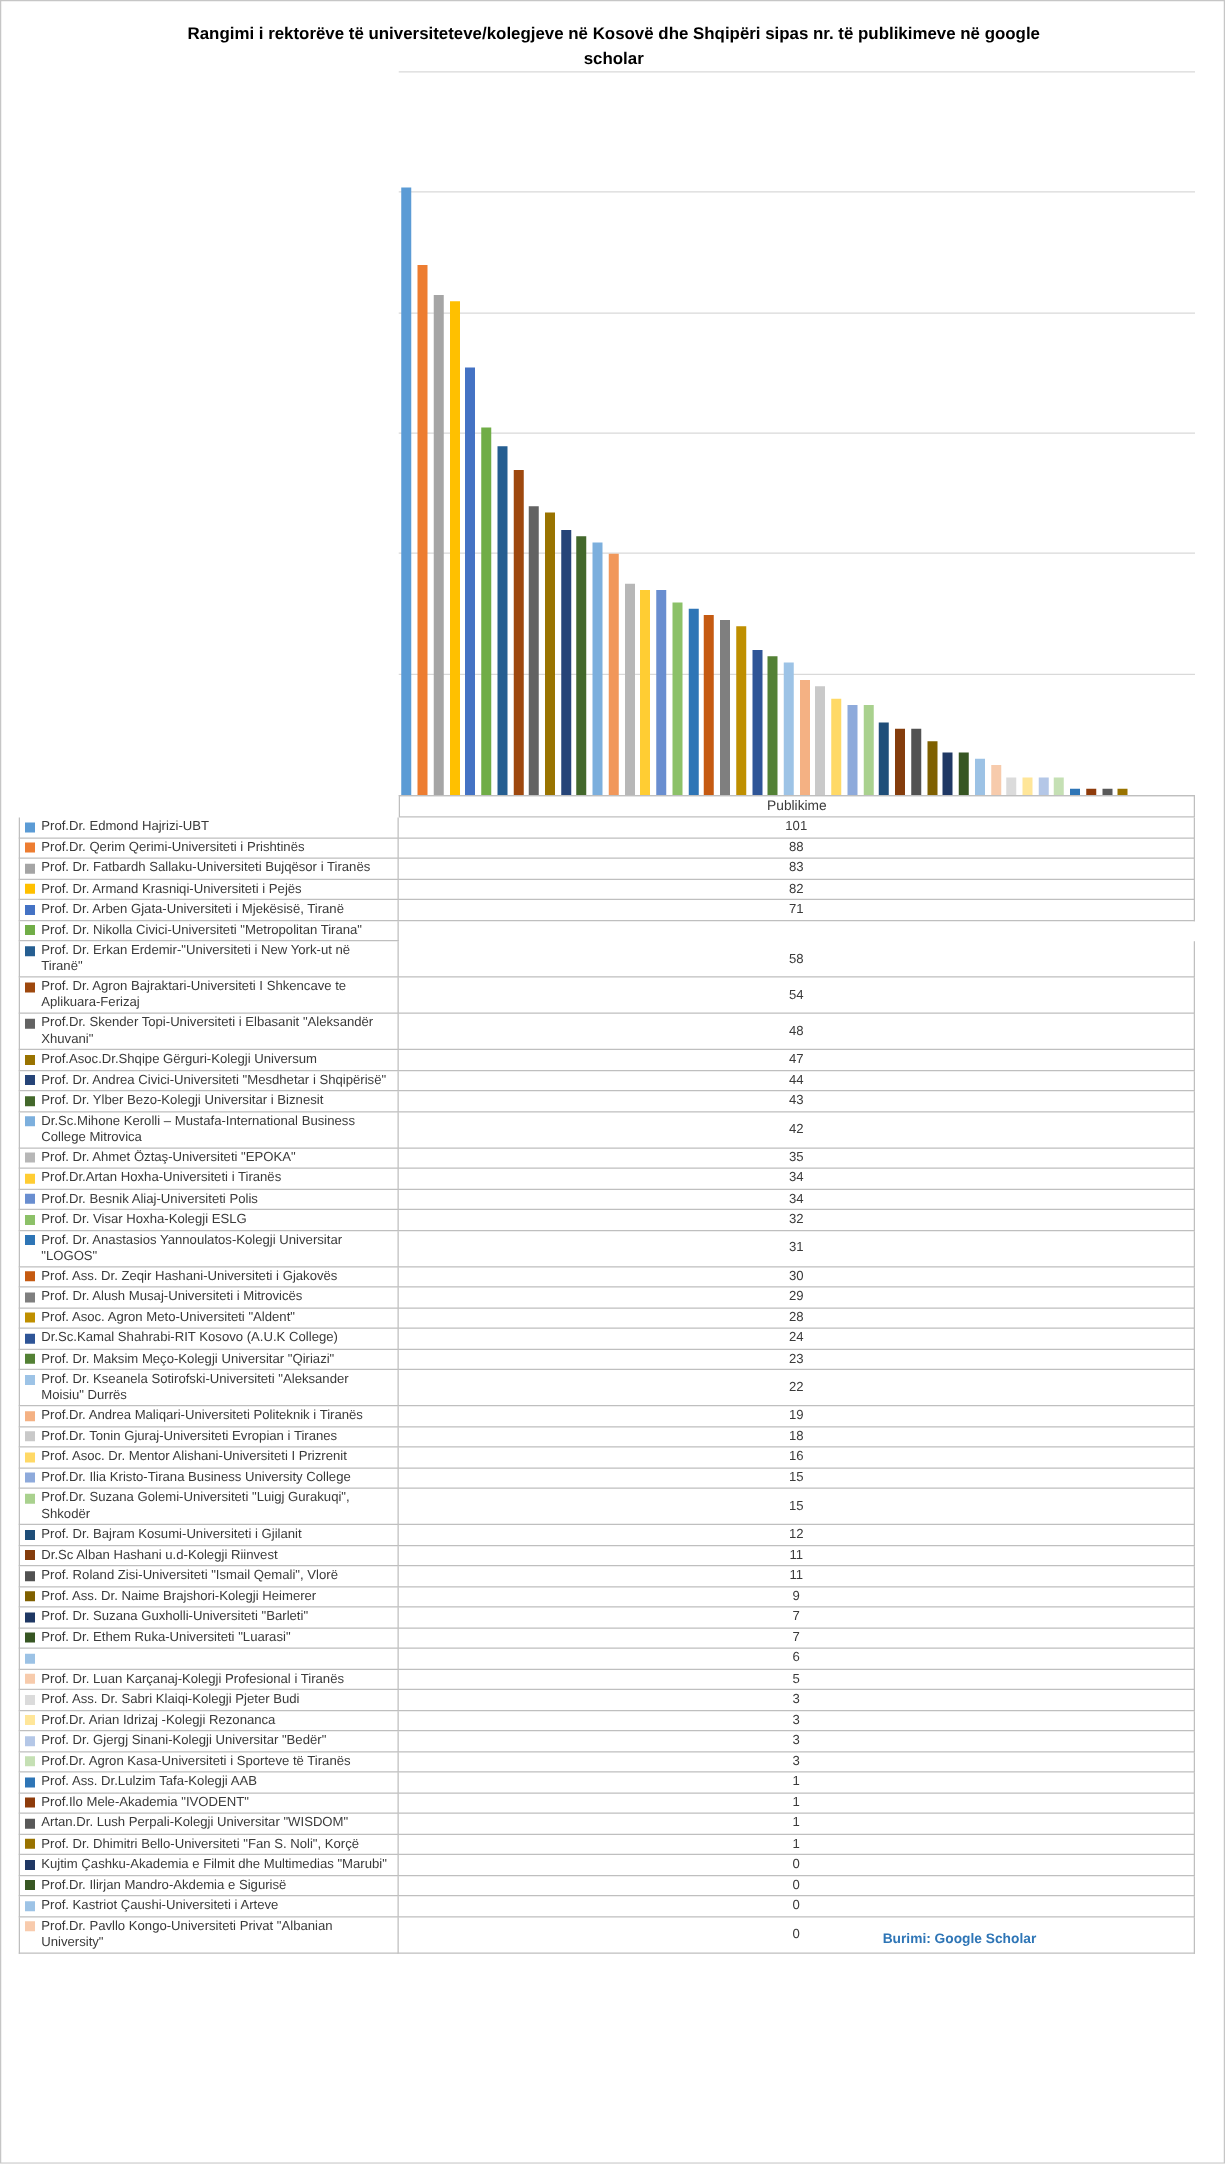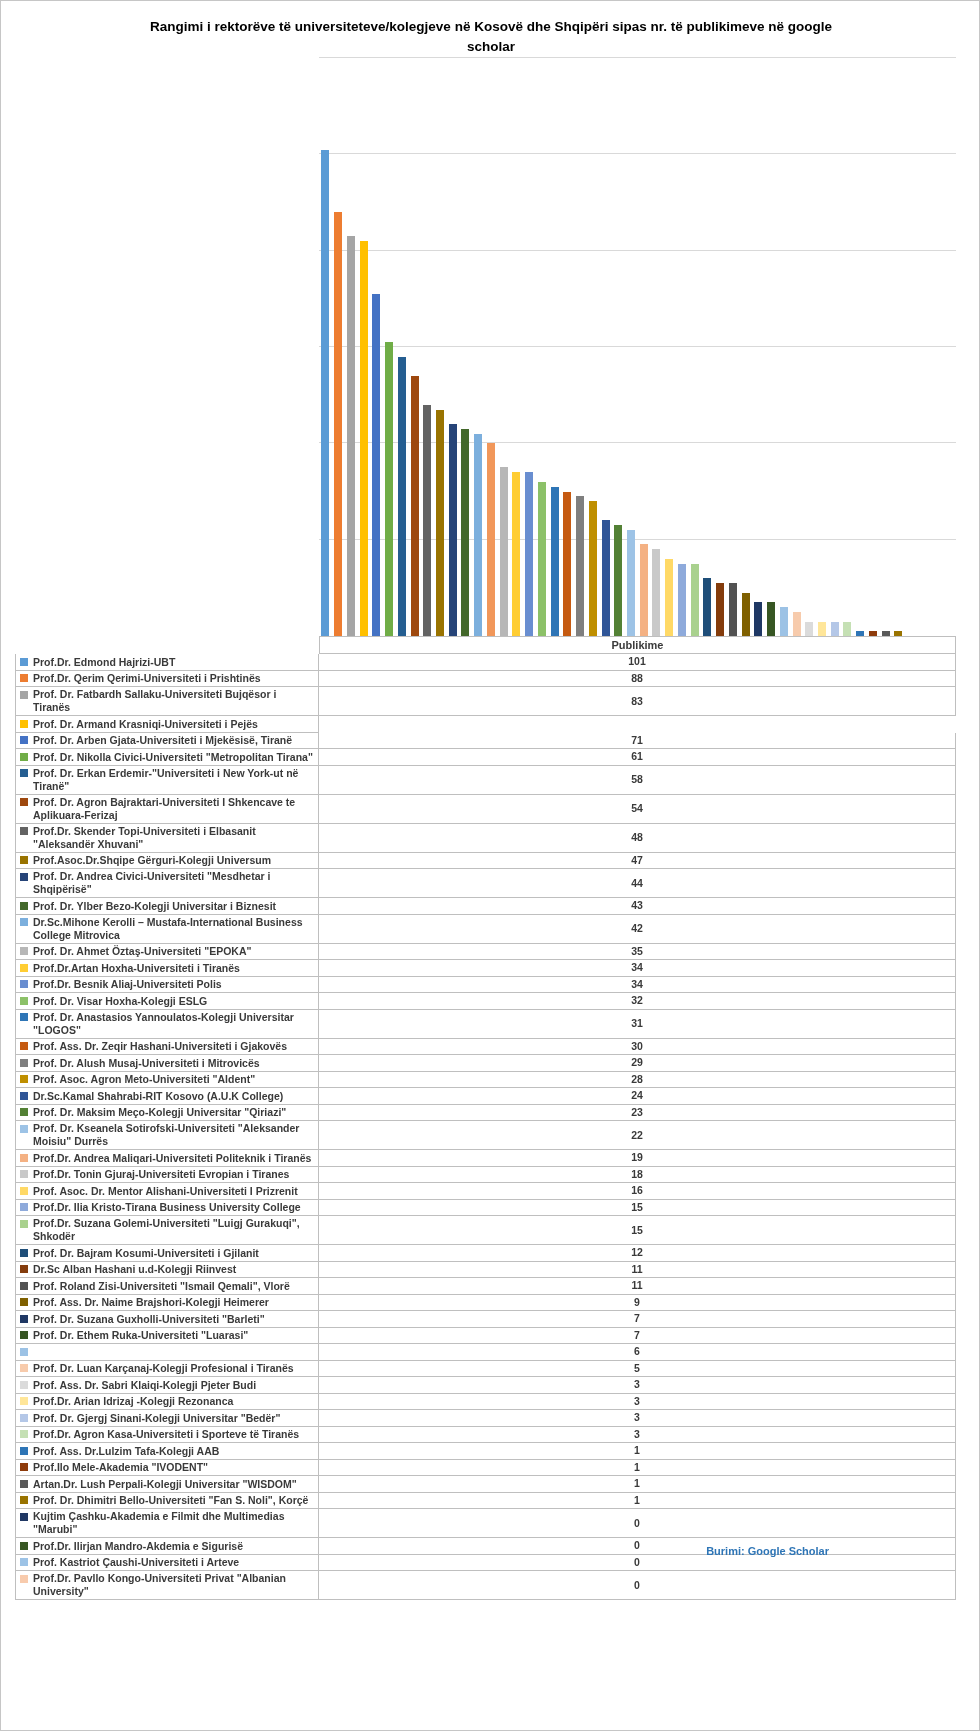--- a/index.html
+++ b/index.html
@@ -27,27 +27,27 @@
   .gridline{position:absolute;left:0;width:100%;height:1px;background:#d9d9d9;}
   .bars{
     position:absolute;left:0;top:0;width:100%;height:100%;
     display:flex;align-items:flex-end;justify-content:space-around;
   }
   .bar{width:8px;flex:0 0 8px;}
   .legend-table{
     position:absolute;left:14px;top:635px;width:941px;
     font-size:10.5px;line-height:13px;
   }
-  .t-row{display:flex;width:100%;font-weight:bold;}
+  .t-row{display:flex;width:100%;}
   .name-cell{
     width:304px;box-sizing:border-box;
     border-left:1px solid #bfbfbf;border-right:1px solid #bfbfbf;border-bottom:1px solid #bfbfbf;
     padding:1px 3px 1px 4px;
     min-height:16.5px;
-    display:flex;align-items:flex-end;
+    display:flex;align-items:flex-start;
   }
   .value-cell{
     width:637px;box-sizing:border-box;
     border-right:1px solid #bfbfbf;border-bottom:1px solid #bfbfbf;
     display:flex;align-items:center;justify-content:center;
     min-height:16.5px;
   }
   .header-row .name-cell{border:none;background:transparent;min-height:18px;}
   .header-row .value-cell{
     border:1px solid #bfbfbf;border-bottom:1px solid #bfbfbf;
@@ -159,34 +159,34 @@
             <span class="swatch" style="background: rgb(165, 165, 165);"></span>
             <span class="name-text">Prof. Dr. Fatbardh Sallaku-Universiteti Bujqësor i Tiranës</span>
           </div>
           <div class="value-cell">83</div>
         </div>
         <div class="t-row">
           <div class="name-cell">
             <span class="swatch" style="background: rgb(255, 192, 0);"></span>
             <span class="name-text">Prof. Dr. Armand Krasniqi-Universiteti i Pejës</span>
           </div>
+          <div class="value-cell">82</div>
         </div>
         <div class="t-row">
           <div class="name-cell">
             <span class="swatch" style="background: rgb(68, 114, 196);"></span>
             <span class="name-text">Prof. Dr. Arben Gjata-Universiteti i Mjekësisë, Tiranë</span>
           </div>
           <div class="value-cell">71</div>
         </div>
         <div class="t-row">
           <div class="name-cell">
             <span class="swatch" style="background: rgb(112, 173, 71);"></span>
             <span class="name-text">Prof. Dr. Nikolla Civici-Universiteti "Metropolitan Tirana"</span>
           </div>
-          <div class="value-cell">61</div>
         </div>
         <div class="t-row">
           <div class="name-cell">
             <span class="swatch" style="background: rgb(37, 94, 145);"></span>
             <span class="name-text">Prof. Dr. Erkan Erdemir-"Universiteti i New York-ut në Tiranë"</span>
           </div>
           <div class="value-cell">58</div>
         </div>
         <div class="t-row">
           <div class="name-cell">

